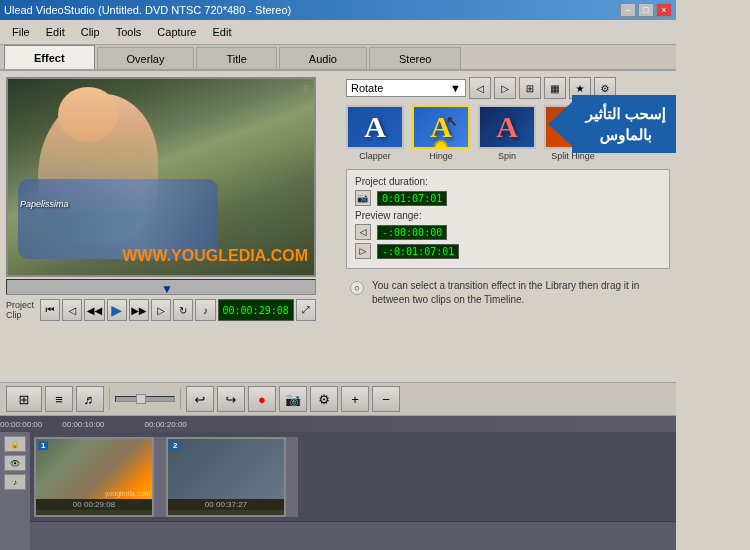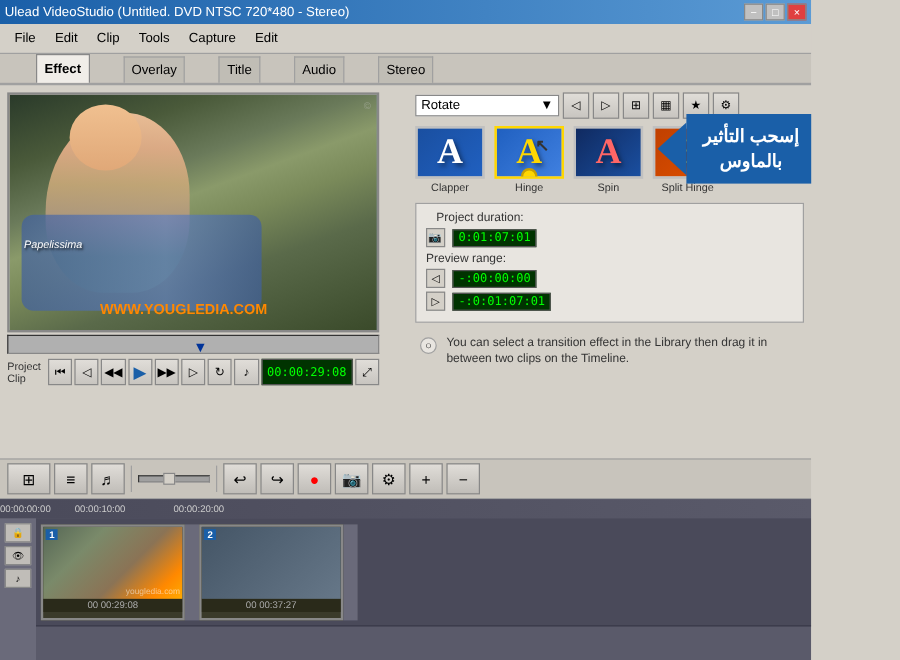--- a/index.html
+++ b/index.html
@@ -44,29 +44,29 @@
     
     .nav-tabs {
       background: #c8c4bc;
       height: 26px;
       display: flex;
       align-items: flex-end;
       padding: 0 4px;
       border-bottom: 2px solid #a0a0a0;
     }
     .nav-tab {
-      padding: 3px 6px;
+      padding: 3px 29px;
       font-size: 11px;
       cursor: pointer;
       background: #c0bdb5;
       border: 1px solid #a0a0a0;
       border-bottom: none;
       margin-right: 2px;
       height: 22px;
-      display: flex; align-items: center; margin-left: 26px;
+      display: flex; align-items: center;
     }
     .nav-tab.active {
       background: #f0ede8;
       font-weight: bold;
       color: #000;
       height: 24px;
       border-color: #888;
     }
 
     
@@ -81,24 +81,24 @@
       height: 200px;
       background: #000;
       position: relative;
       overflow: hidden;
       border: 2px solid #888;
     }
     .video-url {
       position: absolute;
       bottom: 10px;
       left: 0;
-      right: 16px;
-      text-align: center;
+      right: 6px;
+      text-align: right;
       color: #ff8800;
-      font-size: 12px;
+      font-size: 16px;
       font-weight: bold;
     }
     .video-child-image {
       width: 100%;
       height: 100%;
       background: linear-gradient(135deg, #8B7355 0%, #6B8E6B 30%, #5a7a8a 60%, #4a6a7a 100%);
       display: flex; align-items: center; justify-content: center;
     }
 
     .scrubber {
@@ -221,21 +221,20 @@
       background: #e8e5e0;
       border: 1px solid #a0a0a0;
       padding: 6px 8px;
       margin-bottom: 6px;
     }
     .duration-row {
       display: flex;
       align-items: center;
       gap: 6px;
       margin-bottom: 3px;
-      text-align: center;
     }
     .duration-label {
       font-size: 10px;
       color: #333;
       width: 90px;
     }
     .duration-value {
       background: #003300;
       color: #00ff00;
       font-size: 10px;

